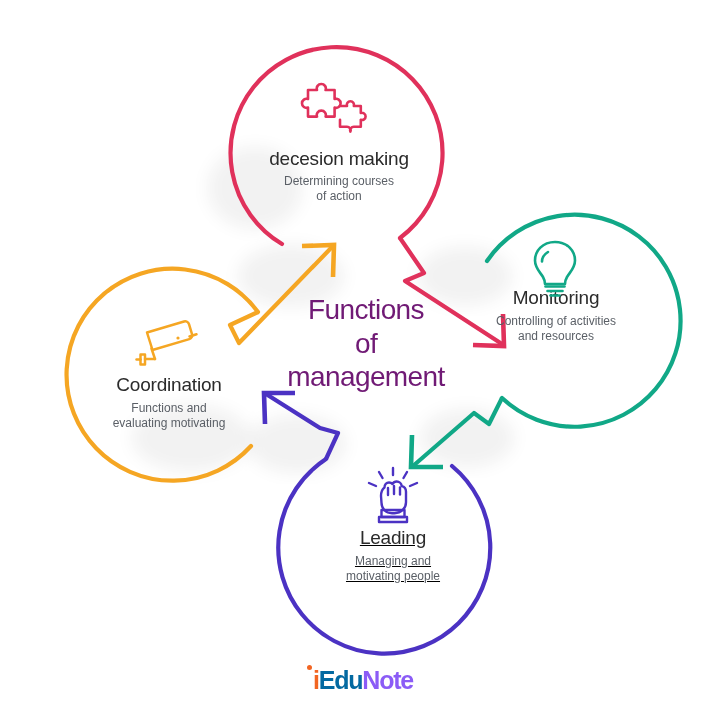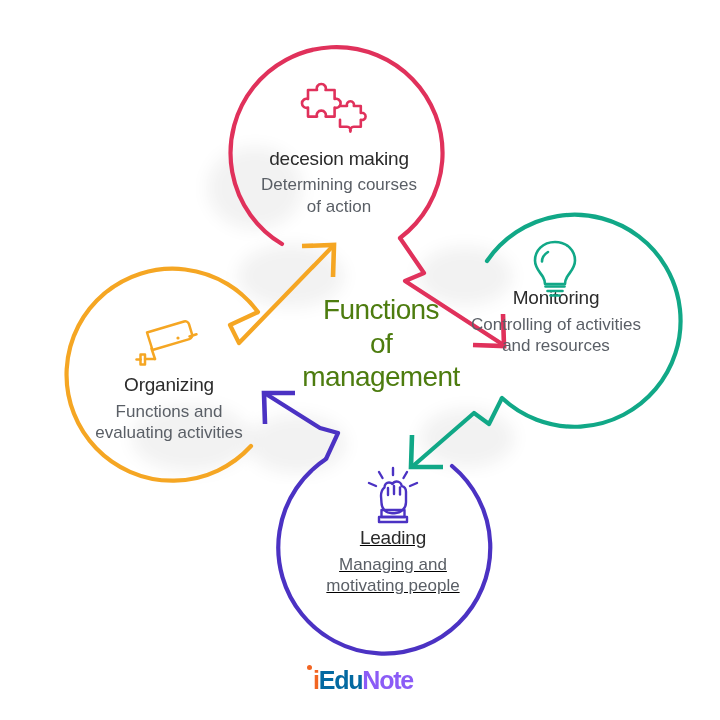--- a/index.html
+++ b/index.html
@@ -35,43 +35,43 @@
     font-size: 19px;
     font-weight: 400;
     color: #2b2b2b;
     line-height: 1.14;
     letter-spacing: -0.2px;
     white-space: nowrap;
   }
   .node-title.two-line { white-space: normal; }
   .node-sub {
     font-family: "Liberation Sans", sans-serif;
-    font-size: 17px;
+    font-size: 12px;
     font-weight: 400;
     color: #5a5f66;
     line-height: 1.25;
     margin-top: 5px;
   }
   
   #node-planning   { left: 228px; top: 126px; width: 222px; }
   #node-organizing { left: 447px; top: 287px; width: 218px; }
   #node-leading    { left: 292px; top: 527px; width: 202px; text-decoration: underline; }
   #node-controlling{ left:  62px; top: 374px; width: 214px; }
 
   #center-title {
     position: absolute;
-    left: 277px;
+    left: 262px;
     top: 293px;
     width: 208px;
     text-align: center;
     z-index: 6;
     font-family: "Liberation Sans", sans-serif;
     font-size: 28px;
     font-weight: 400;
-    color: #4d7c0f;
+    color: #701a75;
     line-height: 1.2;
     letter-spacing: -0.6px;
   }
   #center-title .ln { display: block; }
 
   .node-icon {
     position: absolute;
     z-index: 6;
   }
   #icon-puzzle     { left: 298px; top: 76px;  width: 76px; height: 58px; }
@@ -264,24 +264,24 @@
 
   <div class="node-block" id="node-leading">
     <div class="node-title">Leading</div>
     <div class="node-sub">
       <span>Managing and</span><br>
       <span>motivating people</span>
     </div>
   </div>
 
   <div class="node-block" id="node-controlling">
-    <div class="node-title">Organizing</div>
+    <div class="node-title">Coordination</div>
     <div class="node-sub">
       <span>Functions and</span><br>
-      <span>evaluating activities</span>
+      <span>evaluating motivating</span>
     </div>
   </div>
 
   <div id="center-title">
     <span class="ln">Functions</span>
     <span class="ln">of</span>
     <span class="ln">management</span>
   </div>
 
   <div id="brand-logo">

